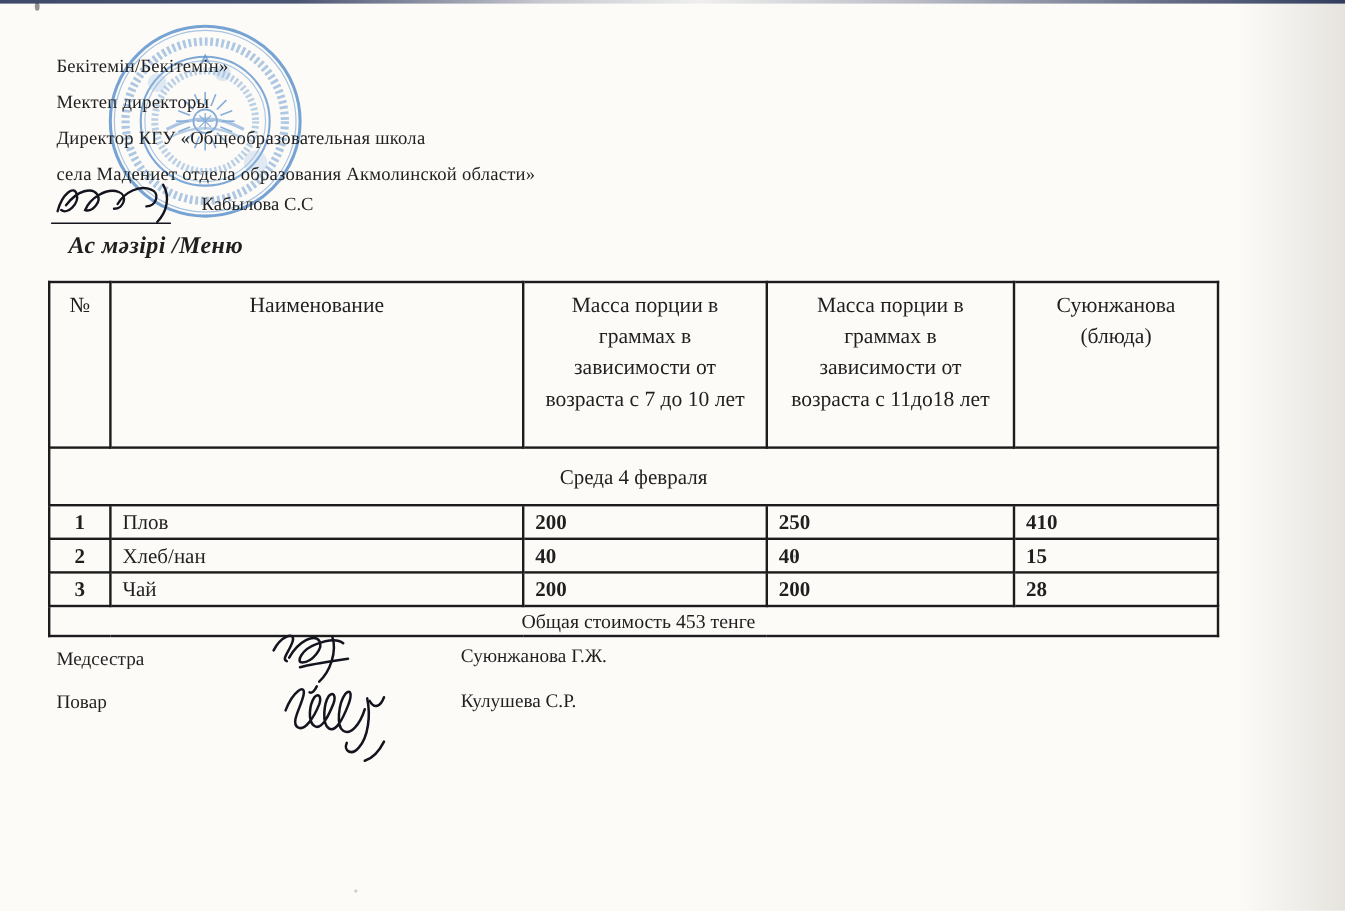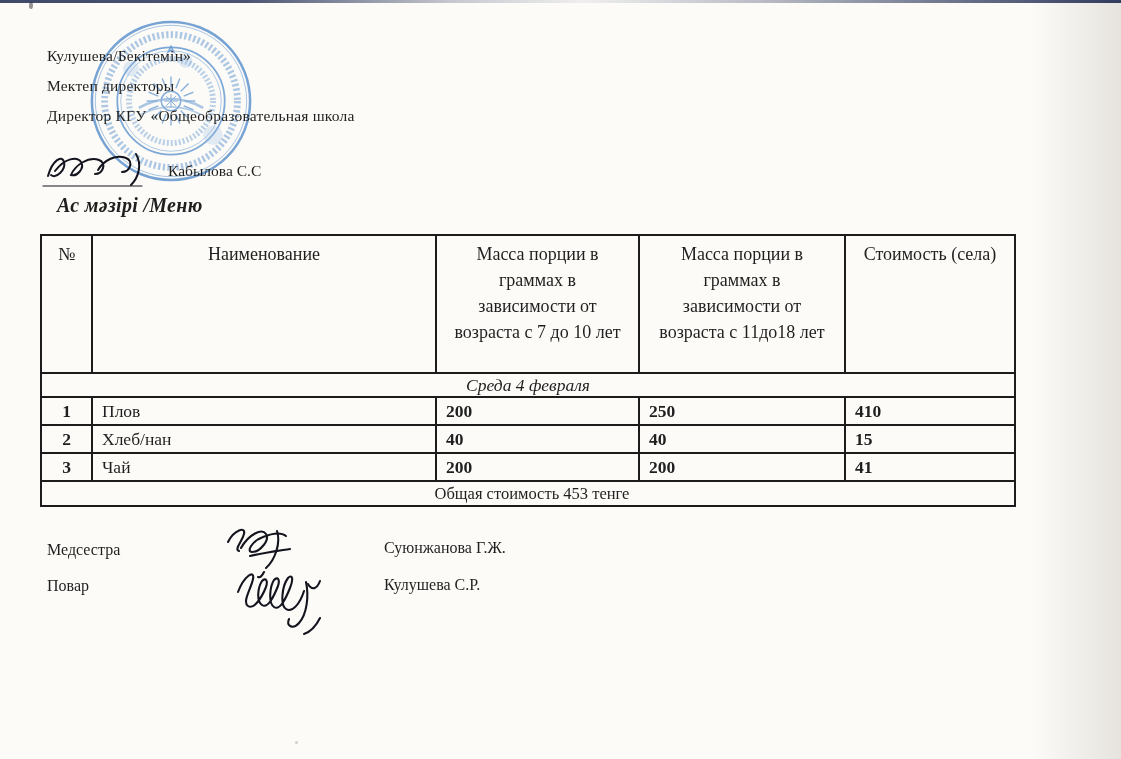--- a/index.html
+++ b/index.html
@@ -52,22 +52,22 @@
   }
   .menu-table td, .menu-table th { border: 2px solid #1c1c1c; overflow: hidden; }
   .menu-table th {
     font-weight: normal; font-size: 18px; line-height: 26px;
     vertical-align: top; padding: 5px 14px 0 14px; text-align: center;
   }
   .menu-table th.th-num { padding: 5px 2px 0 2px; }
   .menu-table th.th-cost { padding: 5px 12px 0 12px; }
   .hdr-row { height: 138px; }
   .section-row td {
-    height: 23px; font-style: italic; font-size: 17.5px; line-height: 22px;
-    text-align: center; padding: 0;
+    height: 23px; font-size: 17.5px; line-height: 22px;
+    text-align: center; padding: 12px;
   }
   .item-row { height: 28px; font-size: 17.5px; }
   .item-row td { line-height: 26px; padding: 0; }
   .num-cell { text-align: center; font-weight: bold; }
   .name-cell { padding-left: 9px !important; margin-left: 40px; }
   .val-cell { padding-left: 9px !important; font-weight: bold; }
   .footer-row td { height: 25px; font-size: 16.5px; line-height: 23px; padding: 0 0 0 8px; text-align: center; }
 
   
   .role-label { position: absolute; left: 47px; z-index: 2; font-size: 16px; }
@@ -123,23 +123,24 @@
       <path d="M82,35 L85,29 L88,35 L85,33 Z" stroke-width="1.6"></path>
     </g>
 
     <circle cx="44" cy="52" r="8" fill="rgba(132,176,224,0.28)" stroke="none"></circle>
     <circle cx="128" cy="120" r="10" fill="rgba(132,176,224,0.25)" stroke="none"></circle>
     <circle cx="100" cy="44" r="7" fill="rgba(132,176,224,0.3)" stroke="none"></circle>
   </g>
 </svg>
 
 <div class="approval">
-  <div class="line">Кулушева/Бекітемін»</div>
+  <div class="line">Бекітемін/Бекітемін»</div>
   <div class="line">Мектеп директоры</div>
   <div class="line">Директор КГУ «Общеобразовательная школа</div>
+  <div class="line">села Мадениет отдела образования Акмолинской области»</div>
 </div>
 
 <svg class="kab-sig" width="130" height="45" viewBox="0 0 130 45">
   <g fill="none" stroke="#14141e" stroke-width="2" stroke-linecap="round">
     <path d="M8,28 C12,13 22,6 24,14 C26,22 16,31 11,27"></path>
     <path d="M15,23 C25,10 37,8 41,14 C45,20 37,29 31,27 C35,17 49,8 59,12 C67,15 63,26 55,26"></path>
     <path d="M58,22 C64,12 76,6 86,10 C94,13 90,24 82,24"></path>
     <path d="M96,6 C102,16 99,29 91,37"></path>
     <path d="M3,38 L102,38" stroke-width="1.2"></path>
   </g>
@@ -155,21 +156,21 @@
       <col style="width:203px">
       <col style="width:206px">
       <col style="width:170px">
   </colgroup>
   <tbody>
       <tr class="hdr-row">
     <th class="th-num">№</th>
     <th>Наименование</th>
     <th>Масса порции в граммах в зависимости от возраста с 7 до 10 лет</th>
     <th>Масса порции в граммах в зависимости от возраста с 11до18 лет</th>
-    <th class="th-cost">Стоимость (села)</th>
+    <th class="th-cost">Суюнжанова (блюда)</th>
   </tr>
   <tr class="section-row">
     <td colspan="5">Среда 4 февраля</td>
   </tr>
   <tr class="item-row">
     <td class="num-cell">1</td>
     <td class="name-cell">Плов</td>
     <td class="val-cell">200</td>
     <td class="val-cell">250</td>
     <td class="val-cell">410</td>
@@ -179,21 +180,21 @@
     <td class="name-cell">Хлеб/нан</td>
     <td class="val-cell">40</td>
     <td class="val-cell">40</td>
     <td class="val-cell">15</td>
   </tr>
   <tr class="item-row">
     <td class="num-cell">3</td>
     <td class="name-cell">Чай</td>
     <td class="val-cell">200</td>
     <td class="val-cell">200</td>
-    <td class="val-cell">41</td>
+    <td class="val-cell">28</td>
   </tr>
   <tr class="footer-row">
     <td colspan="5">Общая стоимость 453 тенге</td>
   </tr>
 </tbody>
   </table>
 
 <div class="role-label role-1">Медсестра</div>
 <div class="role-label role-2">Повар</div>
 

